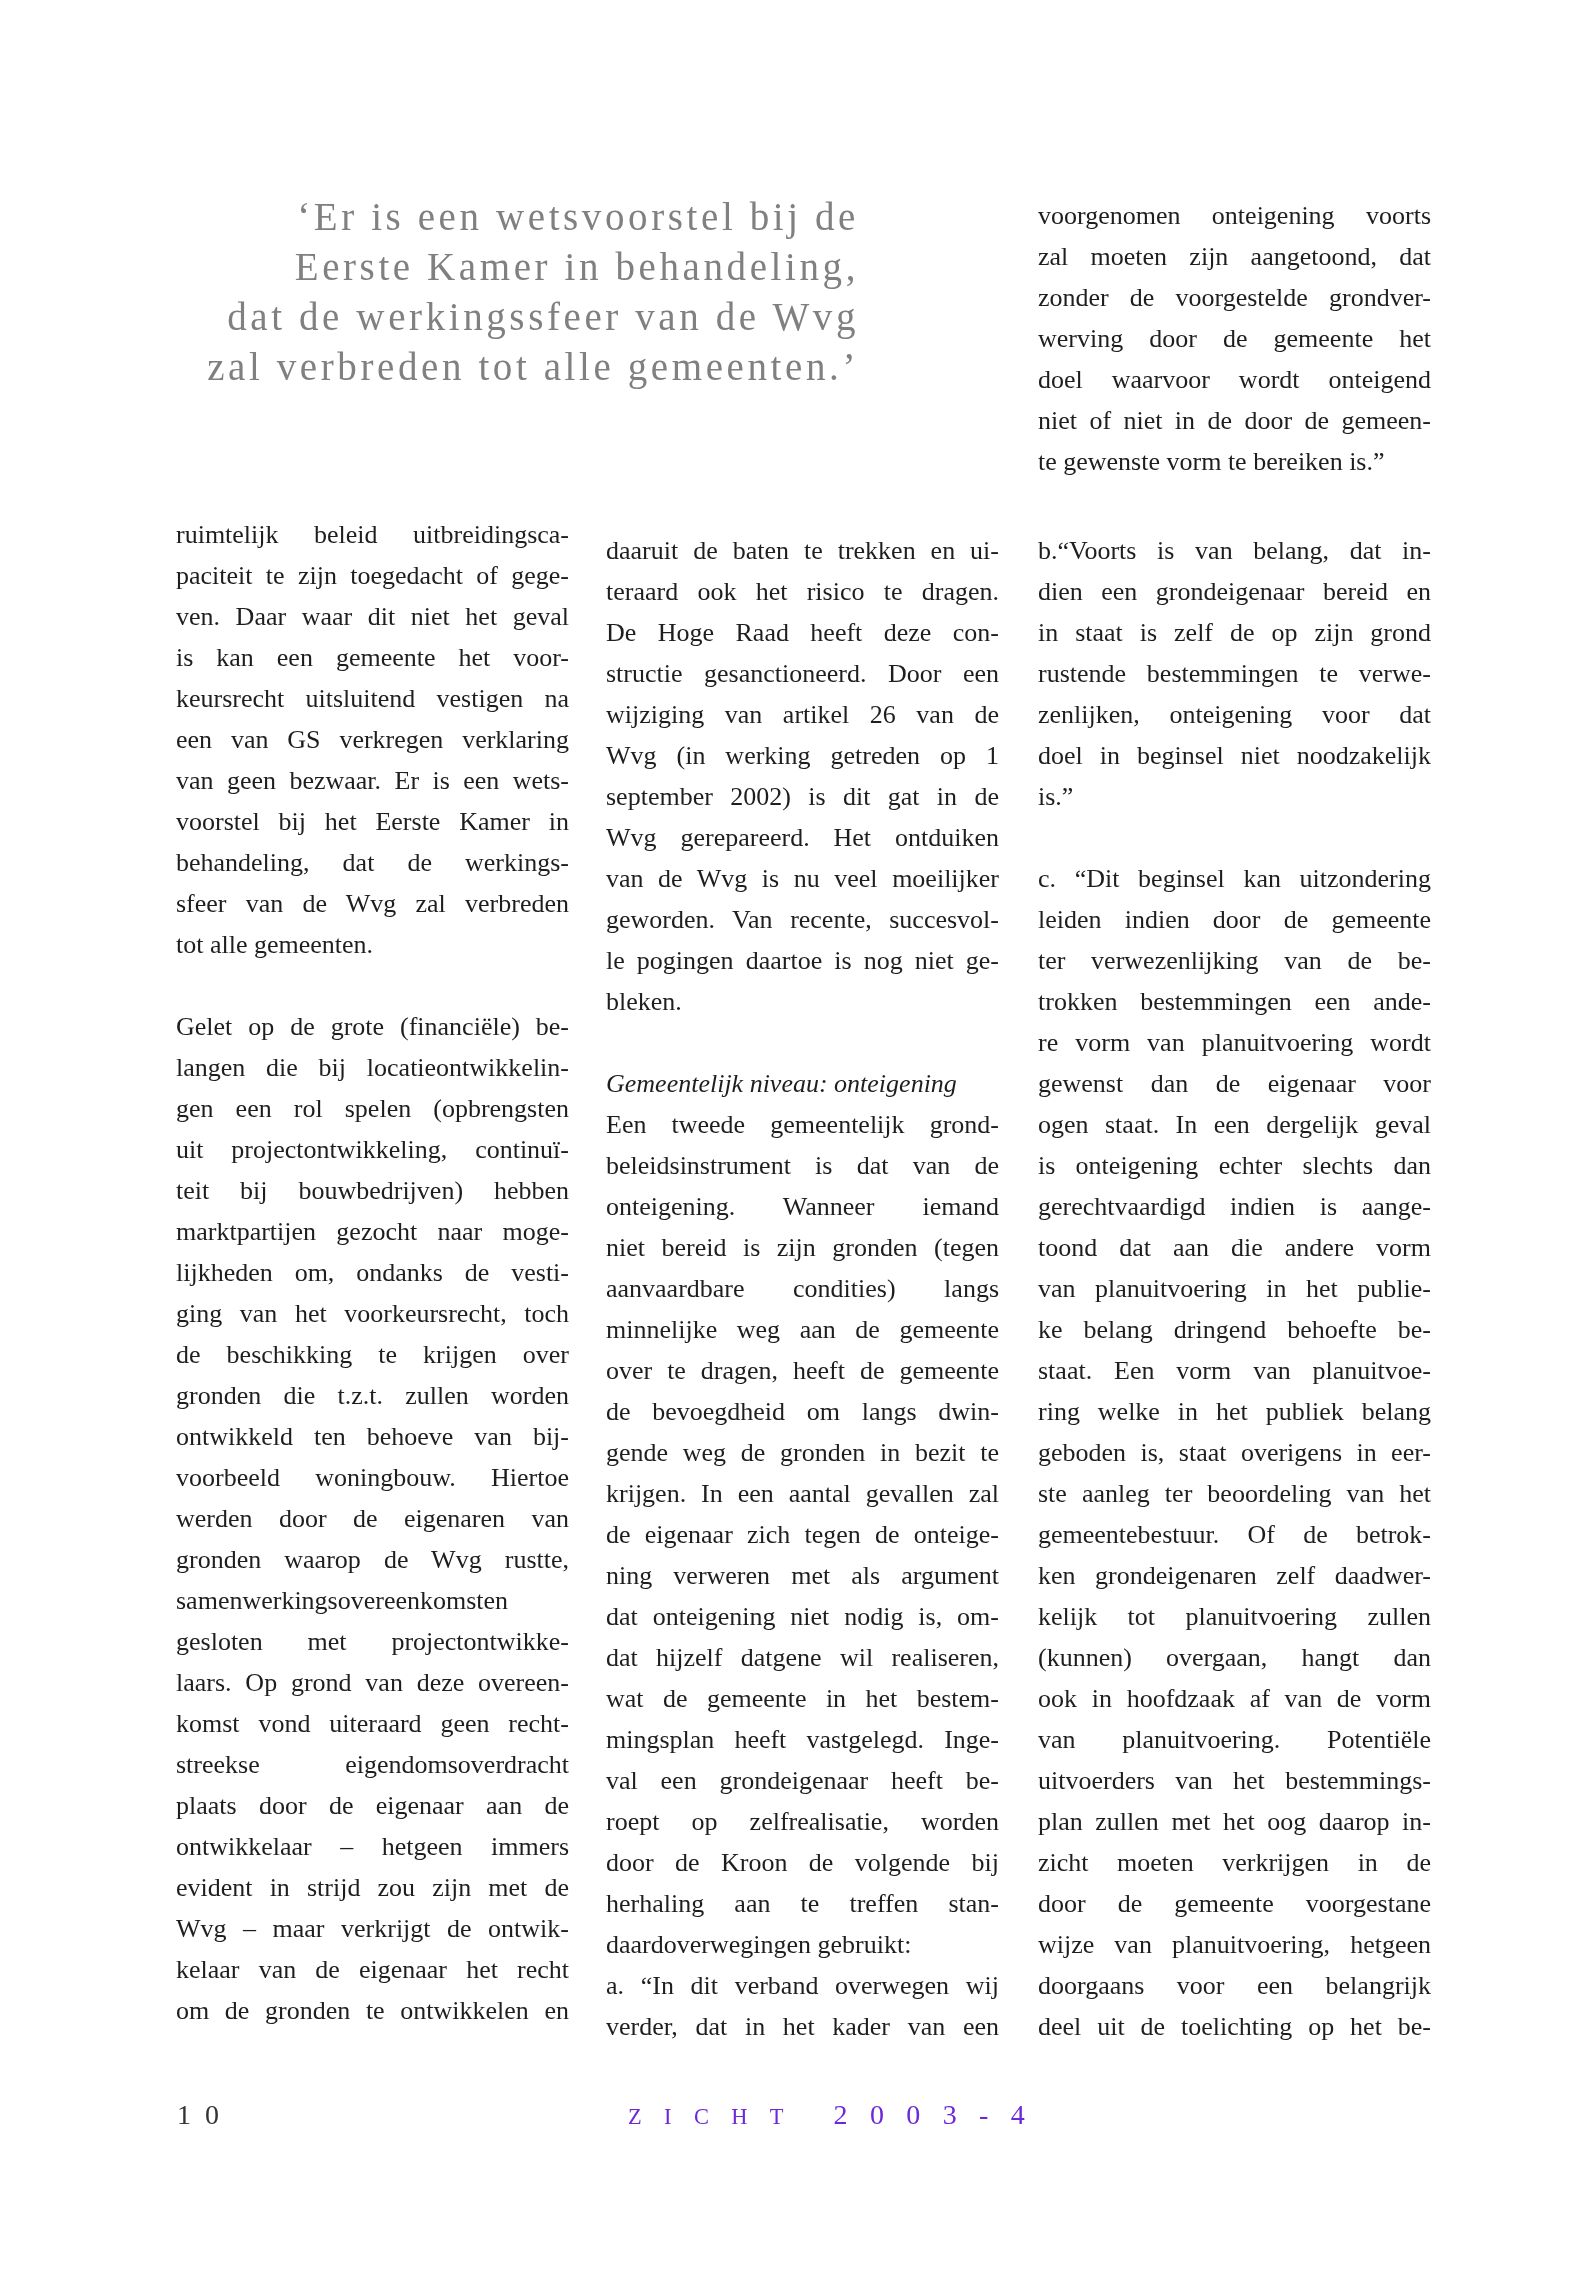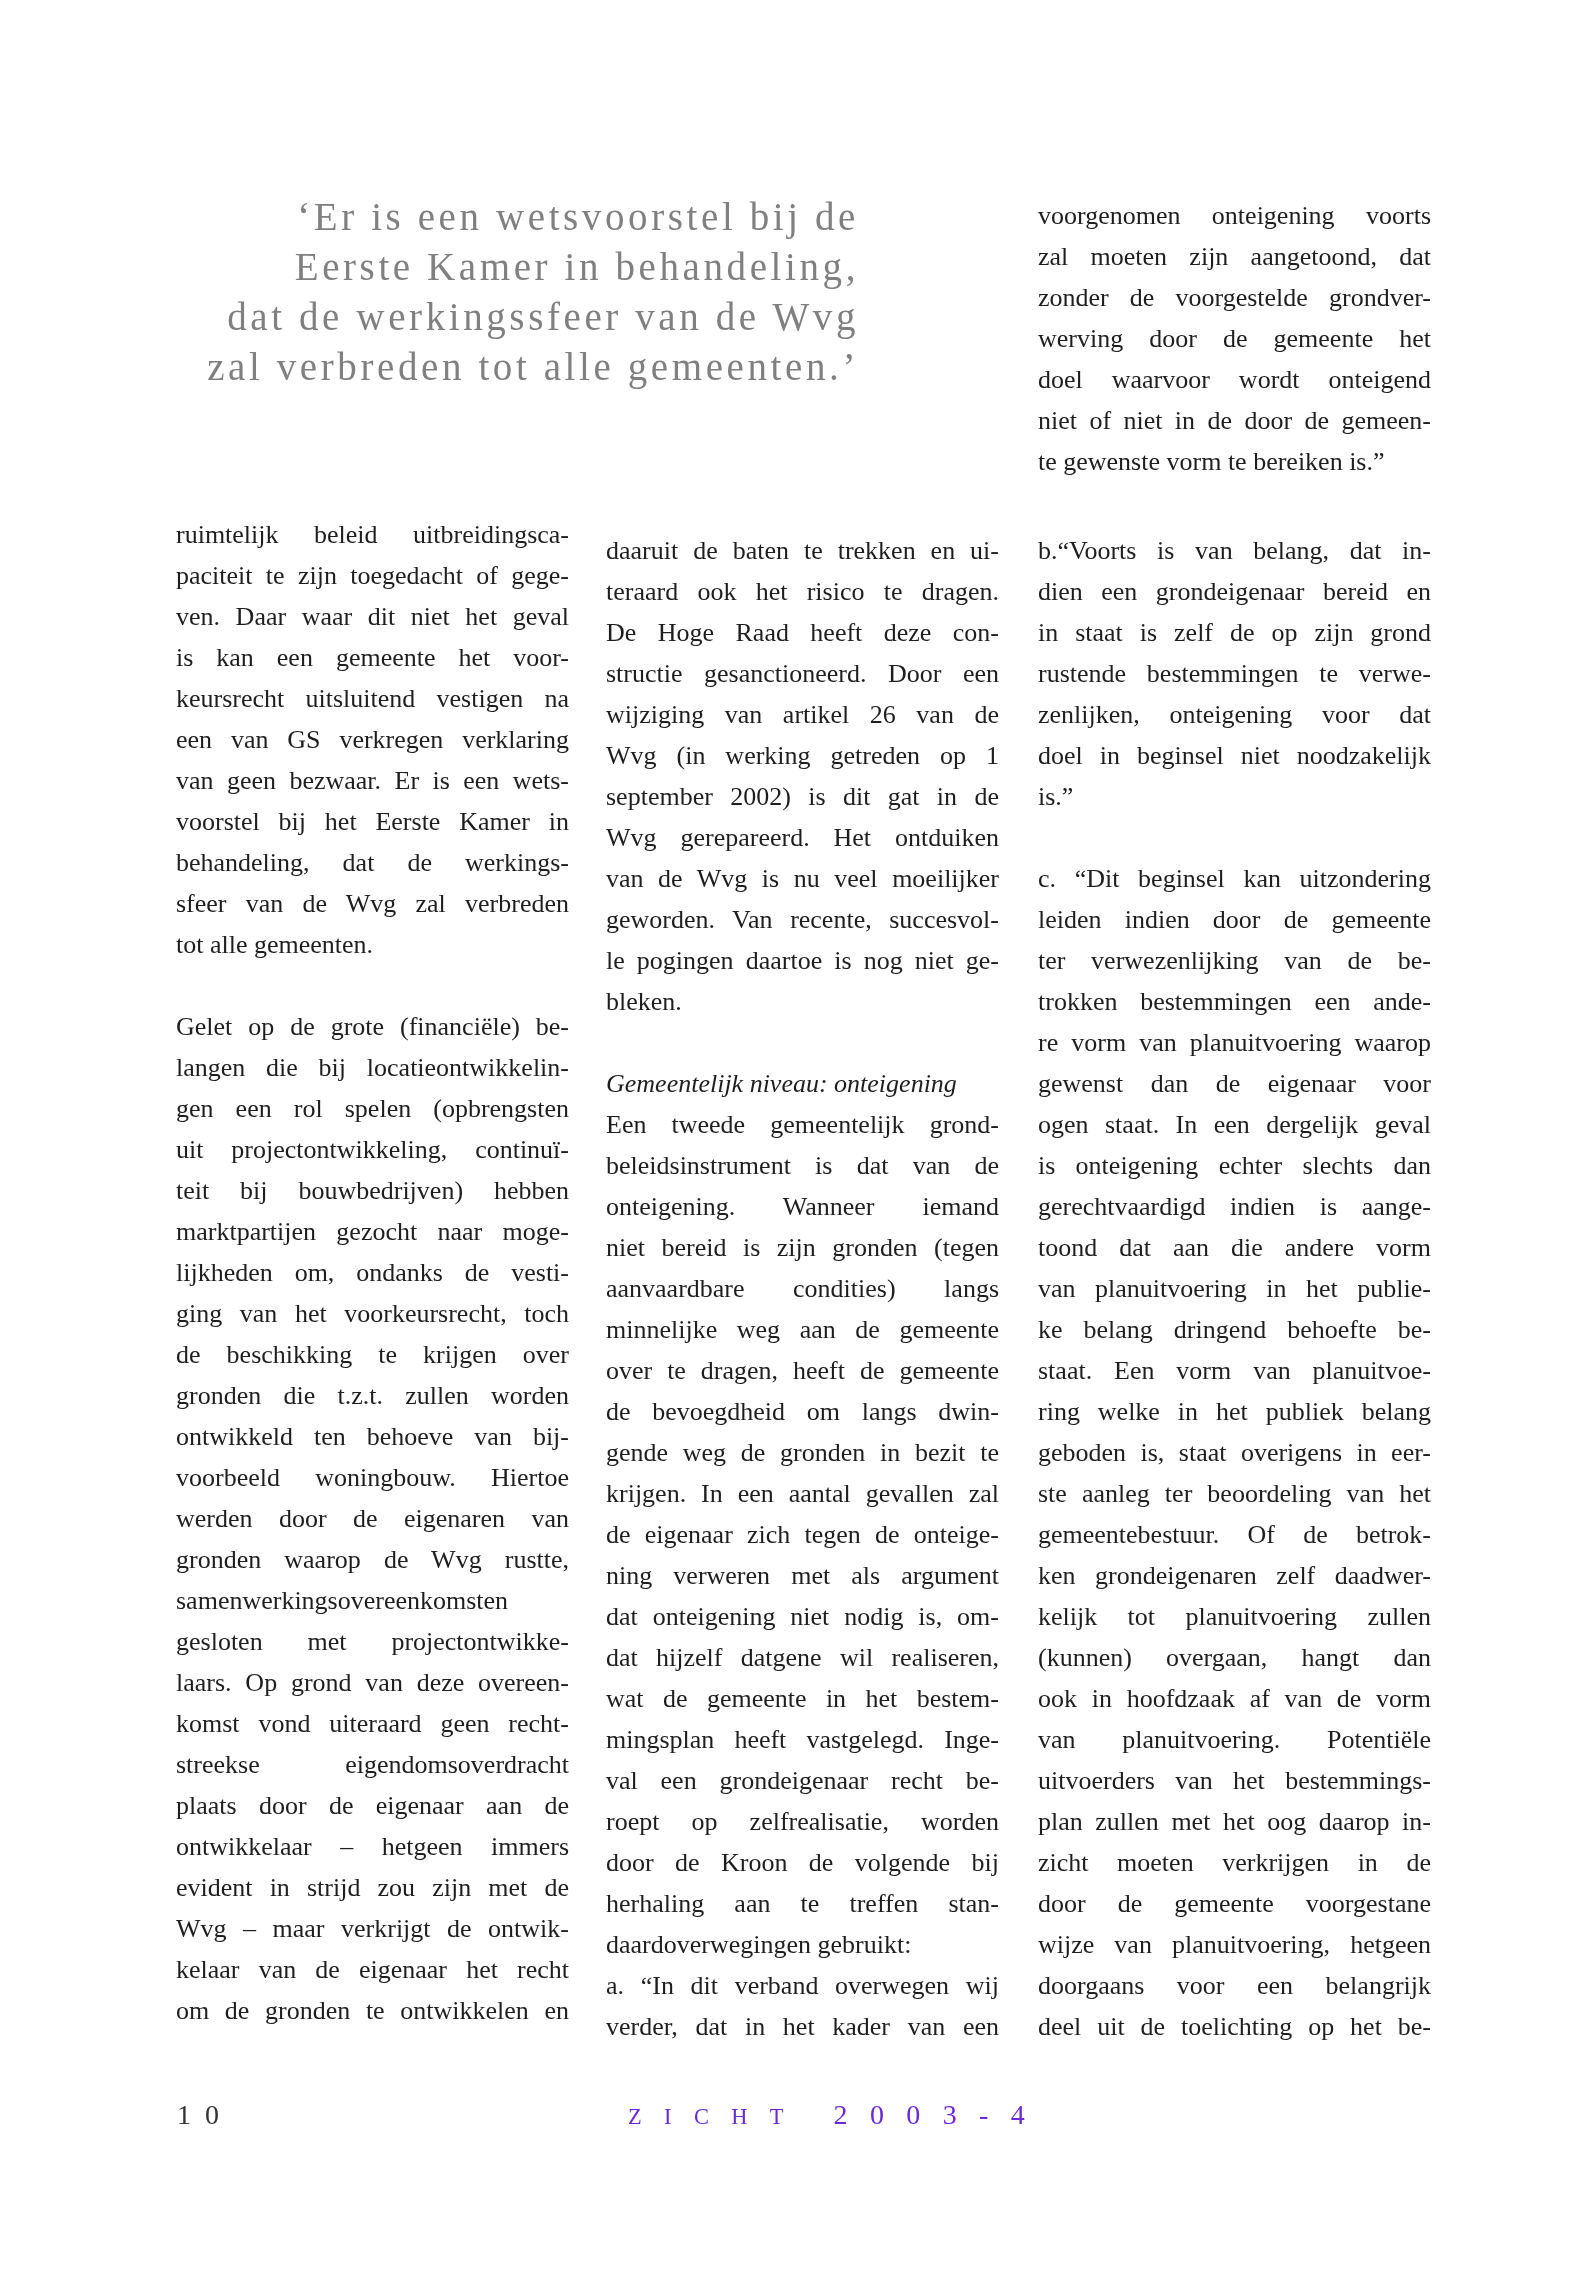--- a/index.html
+++ b/index.html
@@ -110,21 +110,21 @@
     <span class="ln">over te dragen, heeft de gemeente</span>
     <span class="ln">de bevoegdheid om langs dwin-</span>
     <span class="ln">gende weg de gronden in bezit te</span>
     <span class="ln">krijgen. In een aantal gevallen zal</span>
     <span class="ln">de eigenaar zich tegen de onteige-</span>
     <span class="ln">ning verweren met als argument</span>
     <span class="ln">dat onteigening niet nodig is, om-</span>
     <span class="ln">dat hijzelf datgene wil realiseren,</span>
     <span class="ln">wat de gemeente in het bestem-</span>
     <span class="ln">mingsplan heeft vastgelegd. Inge-</span>
-    <span class="ln">val een grondeigenaar recht be-</span>
+    <span class="ln">val een grondeigenaar heeft be-</span>
     <span class="ln">roept op zelfrealisatie, worden</span>
     <span class="ln">door de Kroon de volgende bij</span>
     <span class="ln">herhaling aan te treffen stan-</span>
     <span class="ln last">daardoverwegingen gebruikt:</span>
   </div>
   <div>
     <span class="ln">a. “In dit verband overwegen wij</span>
     <span class="ln">verder, dat in het kader van een</span>
   </div>
 </div>
@@ -138,21 +138,21 @@
     <span class="ln">zenlijken, onteigening voor dat</span>
     <span class="ln">doel in beginsel niet noodzakelijk</span>
     <span class="ln last">is.”</span>
   </div>
   <span class="gap"></span>
   <div>
     <span class="ln">c. “Dit beginsel kan uitzondering</span>
     <span class="ln">leiden indien door de gemeente</span>
     <span class="ln">ter verwezenlijking van de be-</span>
     <span class="ln">trokken bestemmingen een ande-</span>
-    <span class="ln">re vorm van planuitvoering waarop</span>
+    <span class="ln">re vorm van planuitvoering wordt</span>
     <span class="ln">gewenst dan de eigenaar voor</span>
     <span class="ln">ogen staat. In een dergelijk geval</span>
     <span class="ln">is onteigening echter slechts dan</span>
     <span class="ln">gerechtvaardigd indien is aange-</span>
     <span class="ln">toond dat aan die andere vorm</span>
     <span class="ln">van planuitvoering in het publie-</span>
     <span class="ln">ke belang dringend behoefte be-</span>
     <span class="ln">staat. Een vorm van planuitvoe-</span>
     <span class="ln">ring welke in het publiek belang</span>
     <span class="ln">geboden is, staat overigens in eer-</span>

